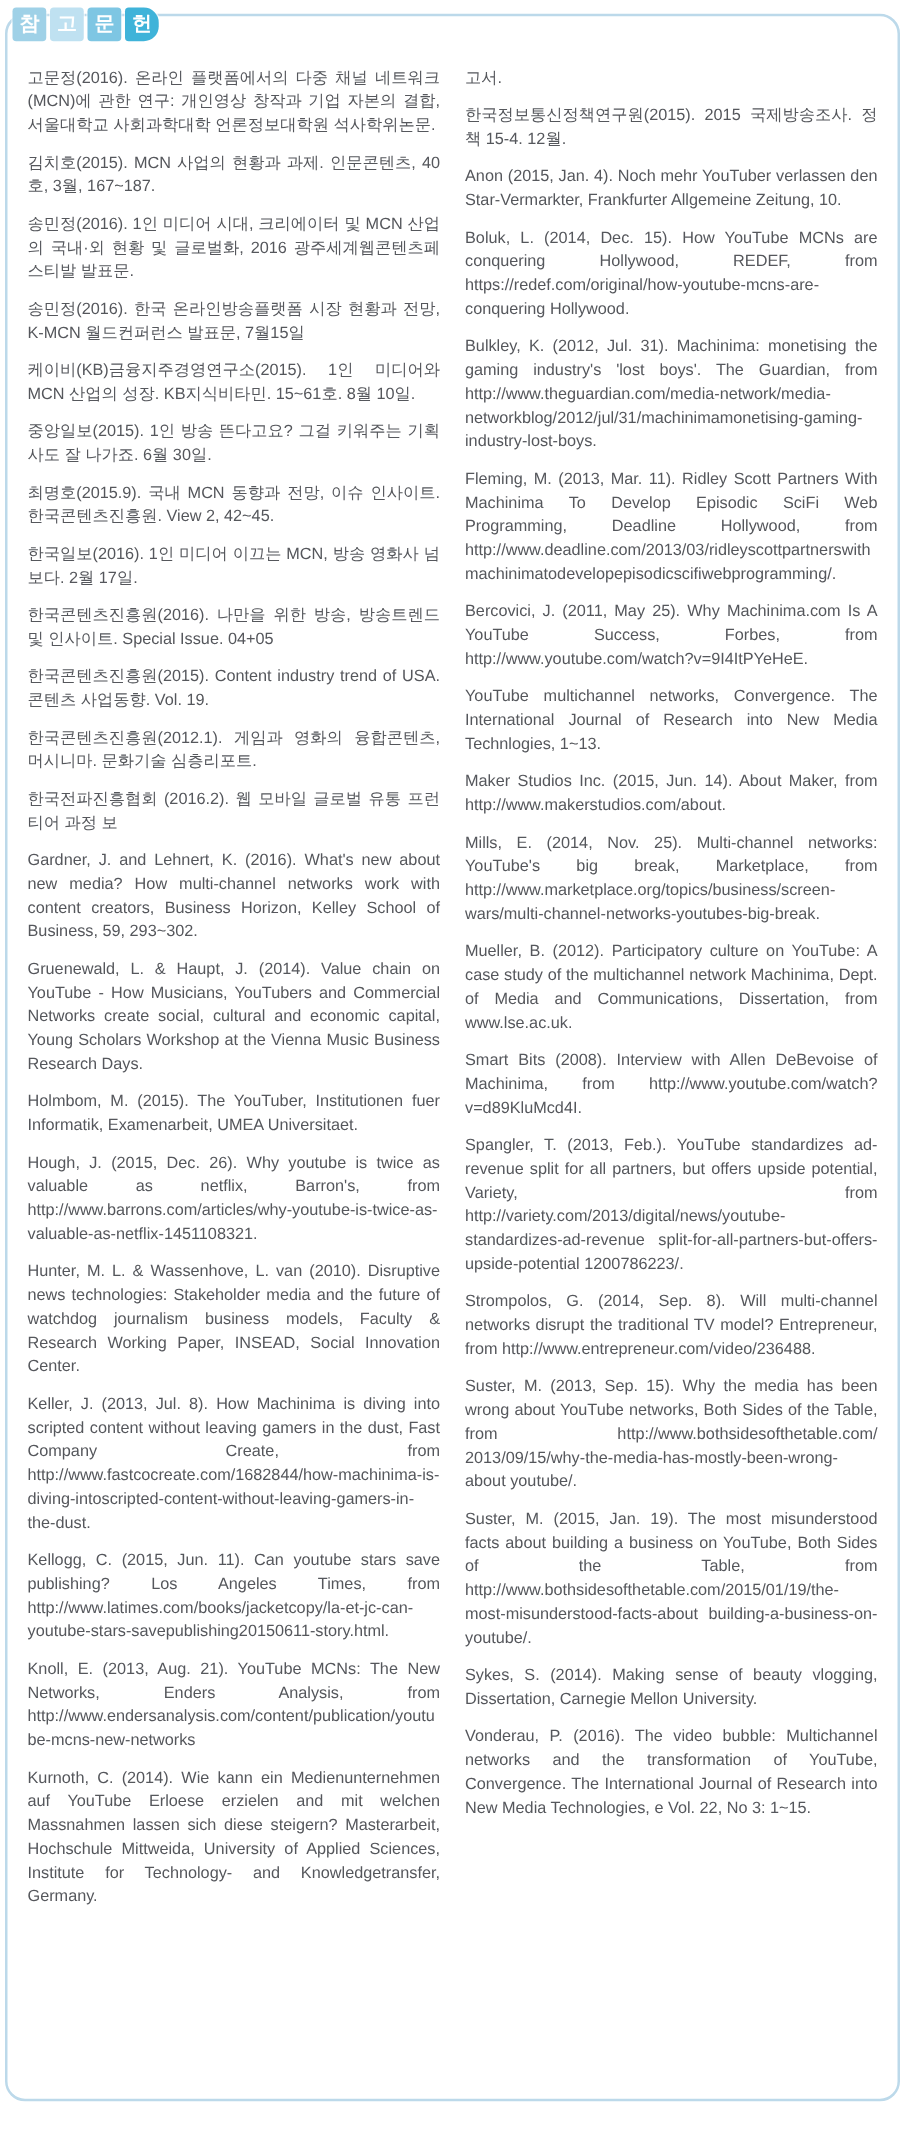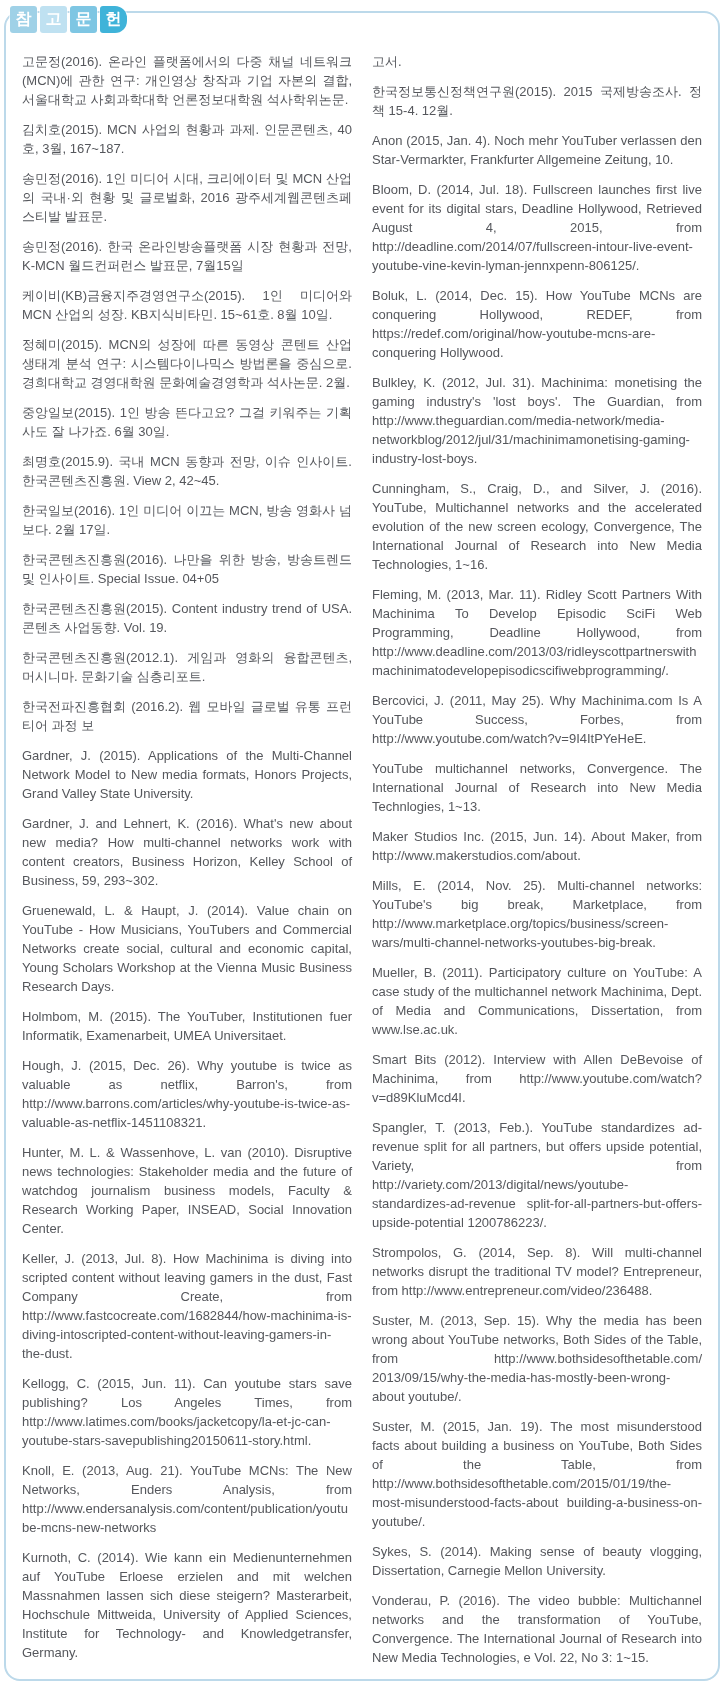--- a/index.html
+++ b/index.html
@@ -52,54 +52,50 @@
       <span class="tile round-right" style="background: rgb(63, 179, 217);">헌</span>
     </div>
 
   <div class="cols">
     <div class="col">
         <p class="ref">고문정(2016). 온라인 플랫폼에서의 다중 채널 네트워크(MCN)에 관한 연구: 개인영상 창작과 기업 자본의 결합, 서울대학교 사회과학대학 언론정보대학원 석사학위논문.</p>
         <p class="ref">김치호(2015). MCN 사업의 현황과 과제. 인문콘텐츠, 40호, 3월, 167~187.</p>
         <p class="ref">송민정(2016). 1인 미디어 시대, 크리에이터 및 MCN 산업의 국내·외 현황 및 글로벌화, 2016 광주세계웹콘텐츠페스티발 발표문.</p>
         <p class="ref">송민정(2016). 한국 온라인방송플랫폼 시장 현황과 전망, K-MCN 월드컨퍼런스 발표문, 7월15일</p>
         <p class="ref">케이비(KB)금융지주경영연구소(2015). 1인 미디어와 MCN 산업의 성장. KB지식비타민. 15~61호. 8월 10일.</p>
-        <p class="ref">정혜미(2015). MCN의 성장에 따른 동영상 콘텐트 산업 생태계 분석 연구: 시스템다이나믹스 방법론을 중심으로. 경희대학교 경영대학원 문화예술경영학과 석사논문. 2월.</p>
         <p class="ref">중앙일보(2015). 1인 방송 뜬다고요? 그걸 키워주는 기획사도 잘 나가죠. 6월 30일.</p>
         <p class="ref">최명호(2015.9). 국내 MCN 동향과 전망, 이슈 인사이트. 한국콘텐츠진흥원. View 2, 42~45.</p>
         <p class="ref">한국일보(2016). 1인 미디어 이끄는 MCN, 방송 영화사 넘보다. 2월 17일.</p>
         <p class="ref">한국콘텐츠진흥원(2016). 나만을 위한 방송, 방송트렌드 및 인사이트. Special Issue. 04+05</p>
         <p class="ref">한국콘텐츠진흥원(2015). Content industry trend of USA. 콘텐츠 사업동향. Vol. 19.</p>
         <p class="ref">한국콘텐츠진흥원(2012.1). 게임과 영화의 융합콘텐츠, 머시니마. 문화기술 심층리포트.</p>
         <p class="ref">한국전파진흥협회 (2016.2). 웹 모바일 글로벌 유통 프런티어 과정 보</p>
-        <p class="ref">Gardner, J. (2015). Applications of the Multi-Channel Network Model to New media formats, Honors Projects, Grand Valley State University.</p>
         <p class="ref">Gardner, J. and Lehnert, K. (2016). What's new about new media? How multi-channel networks work with content creators, Business Horizon, Kelley School of Business, 59, 293~302.</p>
         <p class="ref">Gruenewald, L. &amp; Haupt, J. (2014). Value chain on YouTube - How Musicians, YouTubers and Commercial Networks create social, cultural and economic capital, Young Scholars Workshop at the Vienna Music Business Research Days.</p>
         <p class="ref">Holmbom, M. (2015). The YouTuber, Institutionen fuer Informatik, Examenarbeit, UMEA Universitaet.</p>
         <p class="ref">Hough, J. (2015, Dec. 26). Why youtube is twice as valuable as netflix, Barron's, from http://www.barrons.com/articles/why-youtube-is-twice-as-valuable-as-netflix-1451108321.</p>
         <p class="ref">Hunter, M. L. &amp; Wassenhove, L. van (2010). Disruptive news technologies: Stakeholder media and the future of watchdog journalism business models, Faculty &amp; Research Working Paper, INSEAD, Social Innovation Center.</p>
         <p class="ref">Keller, J. (2013, Jul. 8). How Machinima is diving into scripted content without leaving gamers in the dust, Fast Company Create, from http://www.fastcocreate.com/1682844/how-machinima-is-diving-intoscripted-content-without-leaving-gamers-in-the-dust.</p>
         <p class="ref">Kellogg, C. (2015, Jun. 11). Can youtube stars save publishing? Los Angeles Times, from http://www.latimes.com/books/jacketcopy/la-et-jc-can-youtube-stars-savepublishing20150611-story.html.</p>
         <p class="ref">Knoll, E. (2013, Aug. 21). YouTube MCNs: The New Networks, Enders Analysis, from http://www.endersanalysis.com/content/publication/youtube-mcns-new-networks</p>
         <p class="ref">Kurnoth, C. (2014). Wie kann ein Medienunternehmen auf YouTube Erloese erzielen and mit welchen Massnahmen lassen sich diese steigern? Masterarbeit, Hochschule Mittweida, University of Applied Sciences, Institute for Technology- and Knowledgetransfer, Germany.</p>
       </div>
     <div class="col">
         <p class="ref">고서.</p>
         <p class="ref">한국정보통신정책연구원(2015). 2015 국제방송조사. 정책 15-4. 12월.</p>
         <p class="ref">Anon (2015, Jan. 4). Noch mehr YouTuber verlassen den Star-Vermarkter, Frankfurter Allgemeine Zeitung, 10.</p>
-        <p class="ref">Bloom, D. (2014, Jul. 18). Fullscreen launches first live event for its digital stars, Deadline Hollywood, Retrieved August 4, 2015, from http://deadline.com/2014/07/fullscreen-intour-live-event-youtube-vine-kevin-lyman-jennxpenn-806125/.</p>
         <p class="ref">Boluk, L. (2014, Dec. 15). How YouTube MCNs are conquering Hollywood, REDEF, from https://redef.com/original/how-youtube-mcns-are-conquering Hollywood.</p>
         <p class="ref">Bulkley, K. (2012, Jul. 31). Machinima: monetising the gaming industry's 'lost boys'. The Guardian, from http://www.theguardian.com/media-network/media-networkblog/2012/jul/31/machinimamonetising-gaming-industry-lost-boys.</p>
-        <p class="ref">Cunningham, S., Craig, D., and Silver, J. (2016). YouTube, Multichannel networks and the accelerated evolution of the new screen ecology, Convergence, The International Journal of Research into New Media Technologies, 1~16.</p>
         <p class="ref">Fleming, M. (2013, Mar. 11). Ridley Scott Partners With Machinima To Develop Episodic SciFi Web Programming, Deadline Hollywood, from http://www.deadline.com/2013/03/ridleyscottpartnerswithmachinimatodevelopepisodicscifiwebprogramming/.</p>
         <p class="ref">Bercovici, J. (2011, May 25). Why Machinima.com Is A YouTube Success, Forbes, from http://www.youtube.com/watch?v=9I4ItPYeHeE.</p>
         <p class="ref">YouTube multichannel networks, Convergence. The International Journal of Research into New Media Technlogies, 1~13.</p>
         <p class="ref">Maker Studios Inc. (2015, Jun. 14). About Maker, from http://www.makerstudios.com/about.</p>
         <p class="ref">Mills, E. (2014, Nov. 25). Multi-channel networks: YouTube's big break, Marketplace, from http://www.marketplace.org/topics/business/screen-wars/multi-channel-networks-youtubes-big-break.</p>
-        <p class="ref">Mueller, B. (2011). Participatory culture on YouTube: A case study of the multichannel network Machinima, Dept. of Media and Communications, Dissertation, from www.lse.ac.uk.</p>
-        <p class="ref">Smart Bits (2012). Interview with Allen DeBevoise of Machinima, from http://www.youtube.com/watch?v=d89KluMcd4I.</p>
+        <p class="ref">Mueller, B. (2012). Participatory culture on YouTube: A case study of the multichannel network Machinima, Dept. of Media and Communications, Dissertation, from www.lse.ac.uk.</p>
+        <p class="ref">Smart Bits (2008). Interview with Allen DeBevoise of Machinima, from http://www.youtube.com/watch?v=d89KluMcd4I.</p>
         <p class="ref">Spangler, T. (2013, Feb.). YouTube standardizes ad-revenue split for all partners, but offers upside potential, Variety, from http://variety.com/2013/digital/news/youtube-standardizes-ad-revenue split-for-all-partners-but-offers-upside-potential 1200786223/.</p>
         <p class="ref">Strompolos, G. (2014, Sep. 8). Will multi-channel networks disrupt the traditional TV model? Entrepreneur, from http://www.entrepreneur.com/video/236488.</p>
         <p class="ref">Suster, M. (2013, Sep. 15). Why the media has been wrong about YouTube networks, Both Sides of the Table, from http://www.bothsidesofthetable.com/ 2013/09/15/why-the-media-has-mostly-been-wrong-about youtube/.</p>
         <p class="ref">Suster, M. (2015, Jan. 19). The most misunderstood facts about building a business on YouTube, Both Sides of the Table, from http://www.bothsidesofthetable.com/2015/01/19/the-most-misunderstood-facts-about building-a-business-on-youtube/.</p>
         <p class="ref">Sykes, S. (2014). Making sense of beauty vlogging, Dissertation, Carnegie Mellon University.</p>
         <p class="ref">Vonderau, P. (2016). The video bubble: Multichannel networks and the transformation of YouTube, Convergence. The International Journal of Research into New Media Technologies, e Vol. 22, No 3: 1~15.</p>
       </div>
   </div>
 </div>
 

